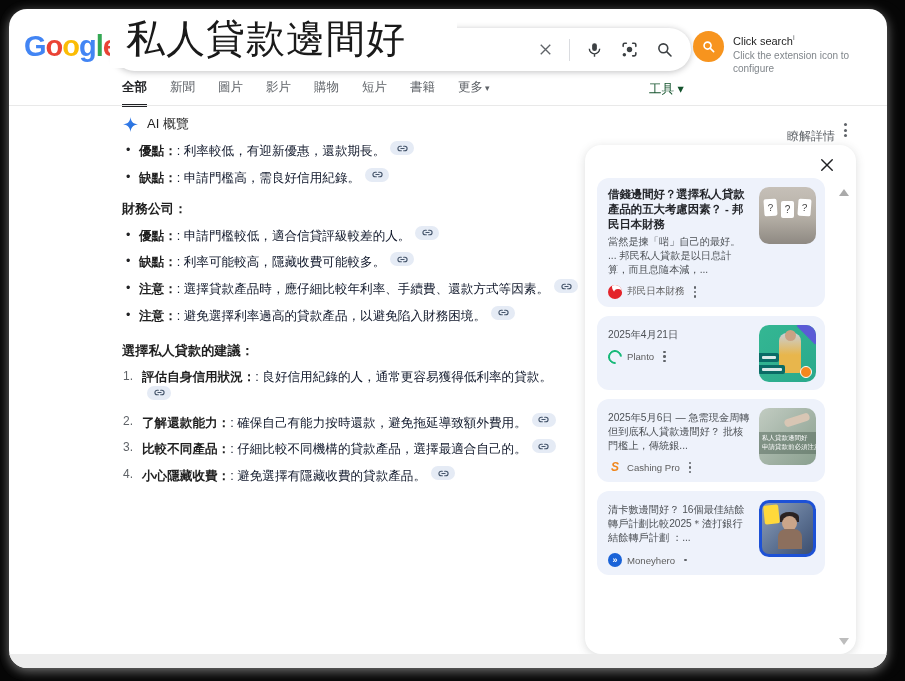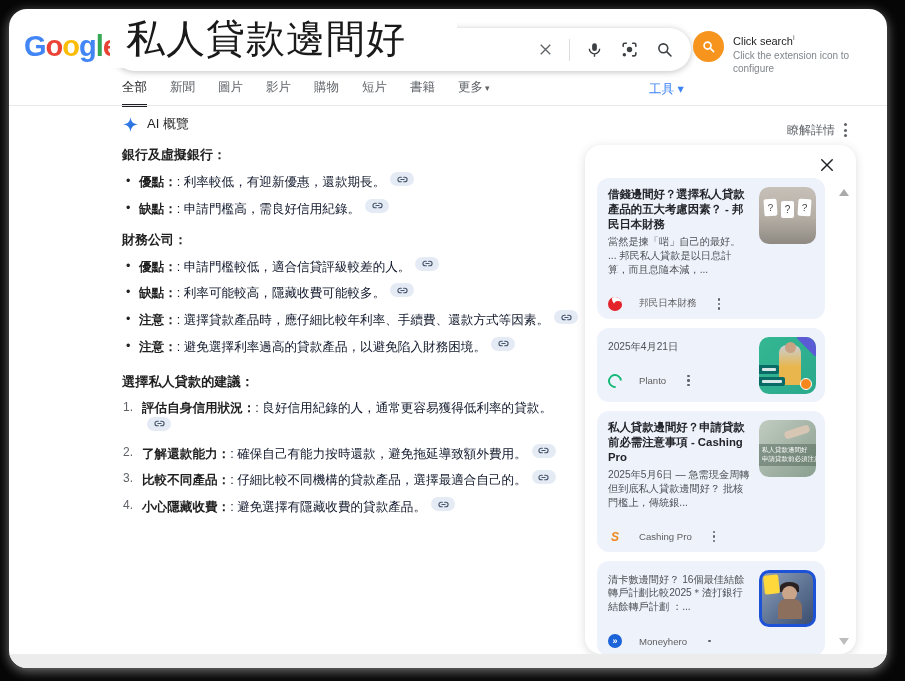--- a/index.html
+++ b/index.html
@@ -26,31 +26,31 @@
   .ext-circle{width:31px;height:31px;border-radius:50%;background:#F7941E;display:flex;align-items:center;
     justify-content:center;flex:0 0 auto;cursor:pointer;}
   .ext-circle svg{width:15px;height:15px;}
   .ext-name{font-size:11px;color:#1f1f1f;line-height:1.2;}
   .ext-name sup{font-size:7.5px;color:#5f6368;}
   .ext-hint{font-size:10px;color:#80868b;line-height:1.25;margin-top:1px;width:160px;}
 
   
   .tabs{position:absolute;left:113px;top:70px;display:flex;gap:23px;font-size:12.5px;color:#5f6368;}
   .tab{padding-bottom:8px;cursor:pointer;white-space:nowrap;}
-  .tab.active{color:#202124;font-weight:400;border-bottom:3px solid #202124;}
+  .tab.active{color:#202124;font-weight:700;border-bottom:3px solid #202124;}
   .tab .caret{font-size:9px;color:#5f6368;margin-left:2px;}
-  .tools{position:absolute;left:640px;top:72px;font-size:12.5px;color:#3b82f6;cursor:pointer;}
+  .tools{position:absolute;left:640px;top:72px;font-size:12.5px;color:#14532d;cursor:pointer;}
   .tabs-divider{position:absolute;left:0;right:0;top:96px;height:1px;background:#e9e9e9;}
 
   
   .main{position:absolute;left:113px;top:106px;width:458px;}
   .ai-row{display:flex;align-items:center;gap:8px;}
   .ai-row svg{width:17px;height:17px;}
   .ai-label{font-size:13px;color:#1f1f1f;}
-  .learn-more{position:absolute;left:778px;top:113px;font-size:12px;color:#5f6368;cursor:pointer;}
+  .learn-more{position:absolute;left:778px;top:119px;font-size:12px;color:#5f6368;cursor:pointer;}
   .menu-dots{display:inline-flex;flex-direction:column;gap:2.5px;cursor:pointer;padding:2px;}
   .menu-dots i{width:3px;height:3px;border-radius:50%;background:#5f6368;}
   .top-dots{position:absolute;left:833px;top:112px;}
 
   .intro{margin-top:13px;font-size:13.2px;line-height:1.52;color:#30353d;}
   .chip{display:inline-flex;align-items:center;justify-content:center;background:#e5ebf5;border-radius:8px;
     width:24px;height:14px;vertical-align:1px;margin-left:5px;cursor:pointer;}
   .chip svg{width:11px;height:11px;}
   h3.sec{font-size:13.2px;color:#1f1f1f;margin:17px 0 4px 0;font-weight:700;}
   h4.sub{font-size:13px;color:#1f1f1f;margin:13px 0 2px 0;font-weight:700;}
@@ -70,21 +70,21 @@
   .scroll-up{position:absolute;right:7px;top:44px;width:0;height:0;border-left:5px solid transparent;
     border-right:5px solid transparent;border-bottom:7px solid #aaa;cursor:pointer;}
   .scroll-down{position:absolute;right:7px;bottom:9px;width:0;height:0;border-left:5px solid transparent;
     border-right:5px solid transparent;border-top:7px solid #bdbdbd;cursor:pointer;}
   .cards{position:absolute;left:12px;top:33px;width:228px;}
   .card{display:flex;gap:8px;background:#eef2fb;border-radius:12px;padding:9px 9px 8px 11px;margin-bottom:9px;
     cursor:pointer;}
   .card-body{flex:1;min-width:0;}
   .card-title{font-size:11.4px;font-weight:700;color:#23252a;line-height:1.32;}
   .card-snippet{font-size:10.2px;color:#4d5156;line-height:1.36;margin-top:3px;}
-  .card-src{display:flex;align-items:center;gap:17px;margin-top:20px;}
+  .card-src{display:flex;align-items:center;gap:5px;margin-top:8px;}
   .src-name{font-size:9.6px;color:#5e5e5e;}
   .fav{width:14px;height:14px;flex:0 0 auto;position:relative;border-radius:50%;}
   .sdots{display:inline-flex;flex-direction:column;gap:2px;margin-left:4px;cursor:pointer;}
   .sdots i{width:2.5px;height:2.5px;border-radius:50%;background:#5f6368;}
   .thumb{width:57px;height:57px;border-radius:10px;flex:0 0 auto;overflow:hidden;position:relative;}
 
   
   .f1{background:#e3242b;overflow:hidden;}
   .f1::after{content:"";position:absolute;left:4px;top:-4px;width:12px;height:12px;border-radius:50%;background:#fff;}
   .f1::before{content:"";position:absolute;left:6px;top:4px;width:8px;height:8px;border-radius:50%;background:#e3242b;z-index:1;}
@@ -203,21 +203,20 @@
                 <stop offset="0" stop-color="#4285f4"></stop>
                 <stop offset="1" stop-color="#1967d2"></stop>
               </linearGradient>
             </defs>
             <path fill="url(#sg)" d="M12 1.5c.7 5.6 2.9 9.7 10.5 10.5-7.6.8-9.8 4.9-10.5 10.5C11.3 16.9 9.1 12.8 1.5 12 9.1 11.2 11.3 7.1 12 1.5z"></path>
           </svg>
         <span class="ai-label">AI 概覽</span>
       </div>
 
 
-      <h4 class="sub">銀行及虛擬銀行：</h4>
       <ul class="blts">
         <li><span class="dot">•</span><span class="bl">優點：</span><span class="bt">: 利率較低，有迎新優惠，還款期長。</span><span class="chip">
               <svg viewBox="0 0 24 24" fill="none" stroke="#44546a" stroke-width="2.4" stroke-linecap="round">
                 <path d="M9.5 7H7a5 5 0 0 0 0 10h2.5M14.5 7H17a5 5 0 0 1 0 10h-2.5M8.5 12h7"></path>
               </svg>
             </span></li>
         <li><span class="dot">•</span><span class="bl">缺點：</span><span class="bt">: 申請門檻高，需良好信用紀錄。</span><span class="chip">
               <svg viewBox="0 0 24 24" fill="none" stroke="#44546a" stroke-width="2.4" stroke-linecap="round">
                 <path d="M9.5 7H7a5 5 0 0 0 0 10h2.5M14.5 7H17a5 5 0 0 1 0 10h-2.5M8.5 12h7"></path>
               </svg>
@@ -325,21 +324,20 @@
             <span class="person"></span>
               <span class="head"></span>
             <span class="b1"></span>
               <span class="b2"></span>
               <span class="flame"></span>
           </div>
         </div>
 
         <div class="card">
           <div class="card-body">
-            <div class="card-title">私人貸款邊間好？申請貸款前必需注意事項 - Cashing Pro</div>
             <div class="card-snippet">2025年5月6日 — 急需現金周轉但到底私人貸款邊間好？ 批核門檻上，傳統銀...</div>
             <div class="card-src">
               <span class="fav f3">S</span>
               <span class="src-name">Cashing Pro</span>
               <span class="sdots">
                   <i></i>
                   <i></i>
                   <i></i>
                 </span>
             </div>

